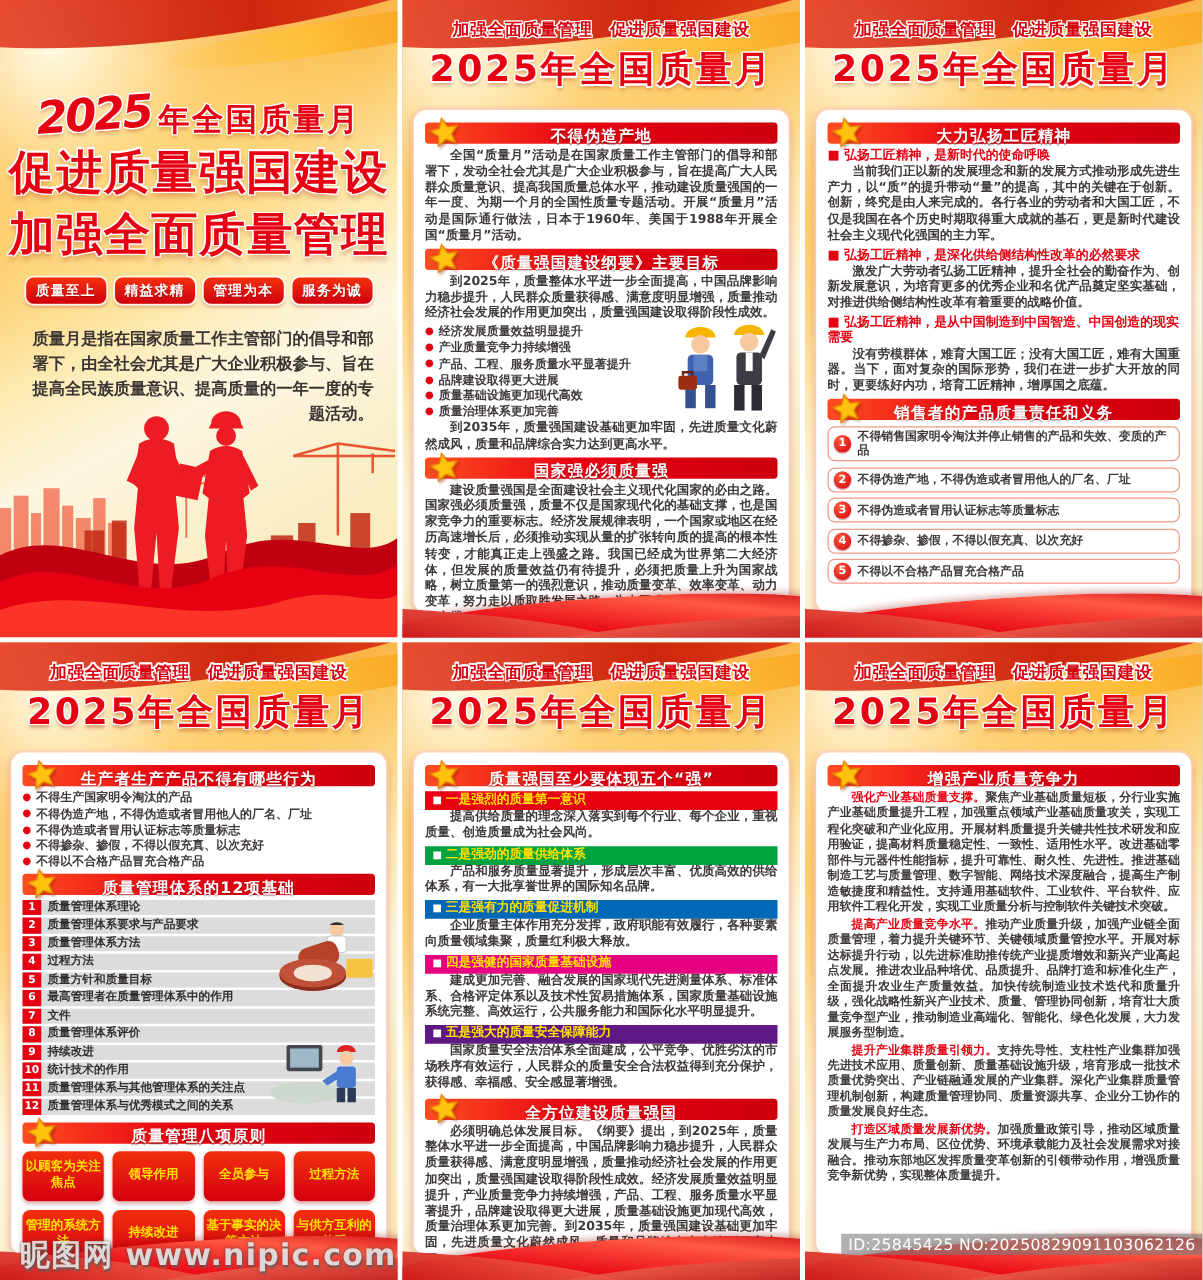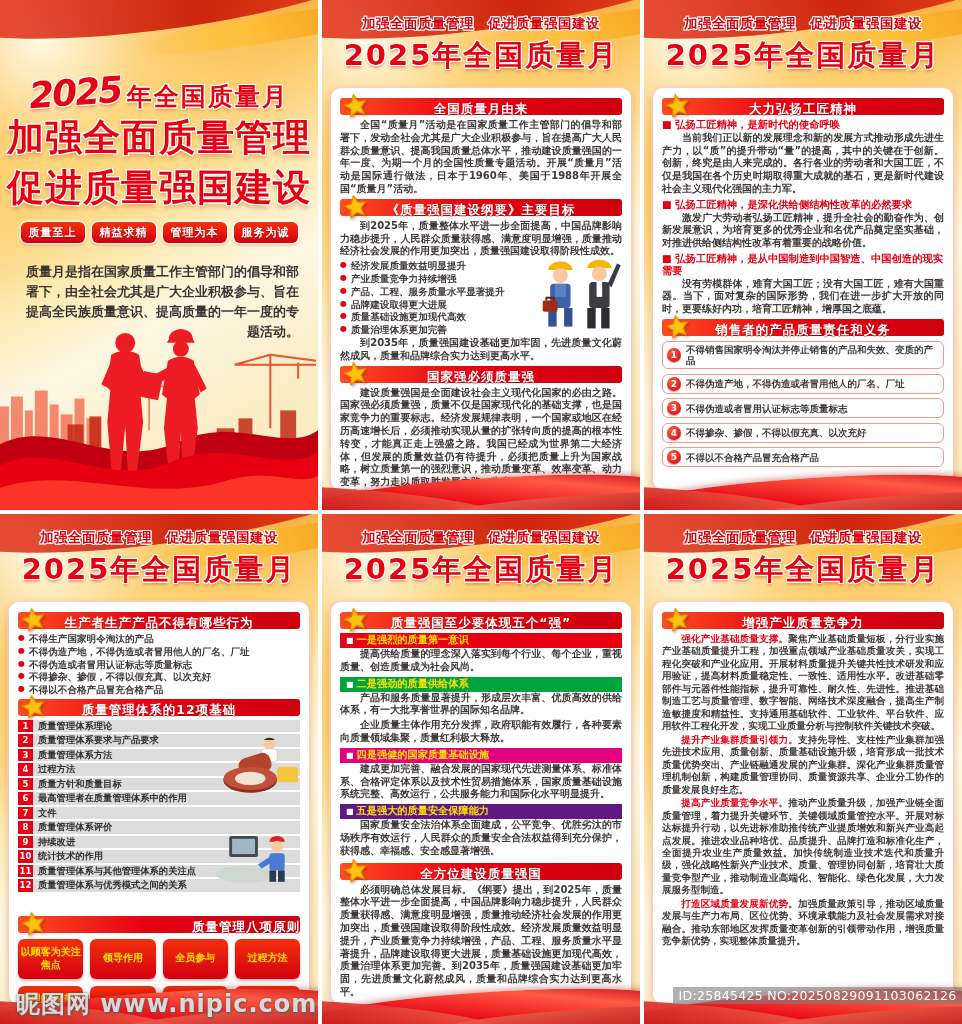--- a/index.html
+++ b/index.html
@@ -97,22 +97,22 @@
 <body>
 
 <div id="sheet">
 
   <section class="poster p1">
     <span class="deco"><i class="swA"></i><i class="swB"></i></span>
     <div class="year-line">
       <span class="year">2025</span>
       <span class="ysuffix">年全国质量月</span>
     </div>
+    <div class="bigline">促进质量强国建设</div>
     <div class="bigline">加强全面质量管理</div>
-    <div class="bigline">促进质量强国建设</div>
     <div class="badges">
       <span class="badge">质量至上</span>
       <span class="badge">精益求精</span>
       <span class="badge">管理为本</span>
       <span class="badge">服务为诚</span>
     </div>
     <p class="intro">质量月是指在国家质量工作主管部门的倡导和部署下，由全社会尤其是广大企业积极参与、旨在提高全民族质量意识、提高质量的一年一度的专题活动。</p>
     <svg class="p1art" viewBox="0 0 320 190">
 
       <g fill="#ef4123" opacity="0.6">
@@ -160,21 +160,21 @@
 
   <section class="poster">
     <span class="deco"><i class="swA"></i><i class="swB"></i></span>
     <div class="ribbon">加强全面质量管理　促进质量强国建设</div>
     <h1 class="ptitle">2025年全国质量月</h1>
     <div class="card">
       <div class="banner">
         <svg class="star" viewBox="0 0 32 32">
             <polygon points="16,2 20.4,11.4 30,12.6 22.8,19.4 24.9,29 16,23.9 7.1,29 9.2,19.4 2,12.6 11.6,11.4" fill="#ffc20e" stroke="#e97e00" stroke-width="1.5"></polygon>
           </svg>
-        <span class="lbl">全国质量月由来</span>
+        <span class="lbl">不得伪造产地</span>
       </div>
       <p class="txt indent">全国“质量月”活动是在国家质量工作主管部门的倡导和部署下，发动全社会尤其是广大企业积极参与，旨在提高广大人民群众质量意识、提高我国质量总体水平，推动建设质量强国的一年一度、为期一个月的全国性质量专题活动。开展“质量月”活动是国际通行做法，日本于1960年、美国于1988年开展全国“质量月”活动。</p>
       <div class="banner">
         <svg class="star" viewBox="0 0 32 32">
             <polygon points="16,2 20.4,11.4 30,12.6 22.8,19.4 24.9,29 16,23.9 7.1,29 9.2,19.4 2,12.6 11.6,11.4" fill="#ffc20e" stroke="#e97e00" stroke-width="1.5"></polygon>
           </svg>
         <span class="lbl">《质量强国建设纲要》主要目标</span>
       </div>
       <p class="txt indent">到2025年，质量整体水平进一步全面提高，中国品牌影响力稳步提升，人民群众质量获得感、满意度明显增强，质量推动经济社会发展的作用更加突出，质量强国建设取得阶段性成效。</p>
       <div class="rel">
@@ -355,21 +355,21 @@
           </div>
         <div class="row12">
             <span class="n">11</span>
             <span class="t">质量管理体系与其他管理体系的关注点</span>
           </div>
         <div class="row12">
             <span class="n">12</span>
             <span class="t">质量管理体系与优秀模式之间的关系</span>
           </div>
       </div>
-      <div class="banner" style="margin-top:24px;text-align:right;">
+      <div class="banner" style="margin-top:6px;">
         <svg class="star" viewBox="0 0 32 32">
             <polygon points="16,2 20.4,11.4 30,12.6 22.8,19.4 24.9,29 16,23.9 7.1,29 9.2,19.4 2,12.6 11.6,11.4" fill="#ffc20e" stroke="#e97e00" stroke-width="1.5"></polygon>
           </svg>
         <span class="lbl">质量管理八项原则</span>
       </div>
       <div class="tiles">
         <div class="tile">以顾客为关注焦点</div>
         <div class="tile">领导作用</div>
         <div class="tile">全员参与</div>
         <div class="tile">过程方法</div>
@@ -394,20 +394,21 @@
       <div class="banner">
         <svg class="star" viewBox="0 0 32 32">
             <polygon points="16,2 20.4,11.4 30,12.6 22.8,19.4 24.9,29 16,23.9 7.1,29 9.2,19.4 2,12.6 11.6,11.4" fill="#ffc20e" stroke="#e97e00" stroke-width="1.5"></polygon>
           </svg>
         <span class="lbl">质量强国至少要体现五个“强”</span>
       </div>
       <div class="fivebar bar-red"><span class="sq">■</span><span>一是强烈的质量第一意识</span></div>
       <p class="txt indent">提高供给质量的理念深入落实到每个行业、每个企业，重视质量、创造质量成为社会风尚。</p>
       <div class="fivebar bar-green"><span class="sq">■</span><span>二是强劲的质量供给体系</span></div>
       <p class="txt indent">产品和服务质量显著提升，形成层次丰富、优质高效的供给体系，有一大批享誉世界的国际知名品牌。</p>
+      <div class="fivebar bar-blue"><span class="sq">■</span><span>三是强有力的质量促进机制</span></div>
       <p class="txt indent">企业质量主体作用充分发挥，政府职能有效履行，各种要素向质量领域集聚，质量红利极大释放。</p>
       <div class="fivebar bar-magenta"><span class="sq">■</span><span>四是强健的国家质量基础设施</span></div>
       <p class="txt indent">建成更加完善、融合发展的国家现代先进测量体系、标准体系、合格评定体系以及技术性贸易措施体系，国家质量基础设施系统完整、高效运行，公共服务能力和国际化水平明显提升。</p>
       <div class="fivebar bar-purple"><span class="sq">■</span><span>五是强大的质量安全保障能力</span></div>
       <p class="txt indent">国家质量安全法治体系全面建成，公平竞争、优胜劣汰的市场秩序有效运行，人民群众的质量安全合法权益得到充分保护，获得感、幸福感、安全感显著增强。</p>
       <div class="banner" style="margin-top:5px;">
         <svg class="star" viewBox="0 0 32 32">
             <polygon points="16,2 20.4,11.4 30,12.6 22.8,19.4 24.9,29 16,23.9 7.1,29 9.2,19.4 2,12.6 11.6,11.4" fill="#ffc20e" stroke="#e97e00" stroke-width="1.5"></polygon>
           </svg>
         <span class="lbl">全方位建设质量强国</span>
@@ -426,22 +427,22 @@
     <div class="ribbon">加强全面质量管理　促进质量强国建设</div>
     <h1 class="ptitle">2025年全国质量月</h1>
     <div class="card">
       <div class="banner">
         <svg class="star" viewBox="0 0 32 32">
             <polygon points="16,2 20.4,11.4 30,12.6 22.8,19.4 24.9,29 16,23.9 7.1,29 9.2,19.4 2,12.6 11.6,11.4" fill="#ffc20e" stroke="#e97e00" stroke-width="1.5"></polygon>
           </svg>
         <span class="lbl">增强产业质量竞争力</span>
       </div>
       <p class="p6para"><b class="lead">强化产业基础质量支撑。</b><span>聚焦产业基础质量短板，分行业实施产业基础质量提升工程，加强重点领域产业基础质量攻关，实现工程化突破和产业化应用。开展材料质量提升关键共性技术研发和应用验证，提高材料质量稳定性、一致性、适用性水平。改进基础零部件与元器件性能指标，提升可靠性、耐久性、先进性。推进基础制造工艺与质量管理、数字智能、网络技术深度融合，提高生产制造敏捷度和精益性。支持通用基础软件、工业软件、平台软件、应用软件工程化开发，实现工业质量分析与控制软件关键技术突破。</span></p>
+      <p class="p6para"><b class="lead">提高产业质量竞争水平。</b><span>推动产业质量升级，加强产业链全面质量管理，着力提升关键环节、关键领域质量管控水平。开展对标达标提升行动，以先进标准助推传统产业提质增效和新兴产业高起点发展。推进农业品种培优、品质提升、品牌打造和标准化生产，全面提升农业生产质量效益。加快传统制造业技术迭代和质量升级，强化战略性新兴产业技术、质量、管理协同创新，培育壮大质量竞争型产业，推动制造业高端化、智能化、绿色化发展，大力发展服务型制造。</span></p>
       <p class="p6para"><b class="lead">提升产业集群质量引领力。</b><span>支持先导性、支柱性产业集群加强先进技术应用、质量创新、质量基础设施升级，培育形成一批技术质量优势突出、产业链融通发展的产业集群。深化产业集群质量管理机制创新，构建质量管理协同、质量资源共享、企业分工协作的质量发展良好生态。</span></p>
-      <p class="p6para"><b class="lead">提高产业质量竞争水平。</b><span>推动产业质量升级，加强产业链全面质量管理，着力提升关键环节、关键领域质量管控水平。开展对标达标提升行动，以先进标准助推传统产业提质增效和新兴产业高起点发展。推进农业品种培优、品质提升、品牌打造和标准化生产，全面提升农业生产质量效益。加快传统制造业技术迭代和质量升级，强化战略性新兴产业技术、质量、管理协同创新，培育壮大质量竞争型产业，推动制造业高端化、智能化、绿色化发展，大力发展服务型制造。</span></p>
       <p class="p6para"><b class="lead">打造区域质量发展新优势。</b><span>加强质量政策引导，推动区域质量发展与生产力布局、区位优势、环境承载能力及社会发展需求对接融合。推动东部地区发挥质量变革创新的引领带动作用，增强质量竞争新优势，实现整体质量提升。</span></p>
     </div>
     <div class="silk">
         <i class="w1"></i>
         <i class="w2"></i>
         <i class="w3"></i>
       </div>
   </section>
 
   <div class="wm-site">昵图网 www.nipic.com</div>

